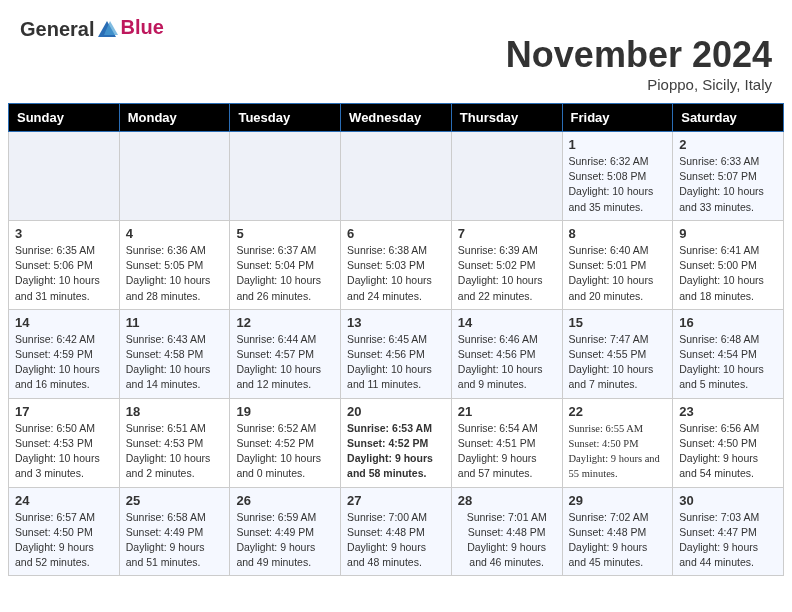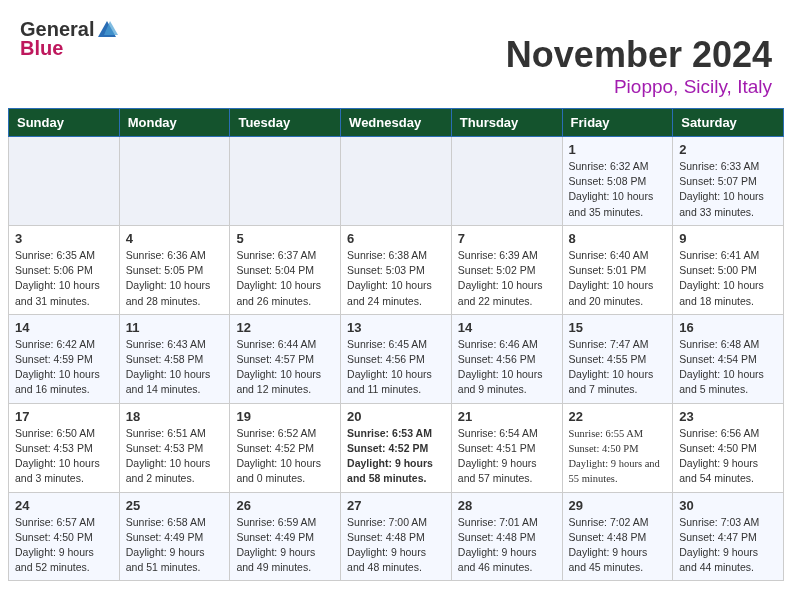--- a/index.html
+++ b/index.html
@@ -10,22 +10,22 @@
       min-height: 612px;
     }
     .header {
       display: flex;
       justify-content: space-between;
       align-items: flex-start;
       padding: 18px 20px 10px 20px;
     }
     .logo {
       display: flex;
-      flex-direction: column;
-      align-items: flex-start;
+      flex-direction: row;
+      align-items: center;
     }
     .logo-text {
       display: flex;
       align-items: center;
     }
     .logo-general {
       font-size: 20px;
       font-weight: bold;
       color: #333;
     }
@@ -37,32 +37,32 @@
     .title-area {
       text-align: right;
       margin-top: 16px;
     }
     .month-title {
       font-size: 36px;
       font-weight: bold;
       color: #333;
     }
     .location {
-      font-size: 19px;
-      color: #a21caf;
+      font-size: 15px;
+      color: #404040;
     }
     .calendar-wrapper {
       padding: 0 8px 8px 8px;
     }
     table {
       width: 100%;
       border-collapse: collapse;
     }
     th {
-      background-color: #14532d;
+      background-color: #000000;
       color: white;
       text-align: left;
       padding: 6px 8px;
       font-size: 13px;
       border: 1px solid #2a6db5;
     }
     td {
       vertical-align: top;
       border: 1px solid #ccc;
       padding: 5px 6px;
@@ -295,21 +295,21 @@
 Daylight: 9 hours and 49 minutes.</div>
           </td>
           <td>
             <span class="day-num">27</span>
             <div class="day-info" style="white-space: pre-line;">Sunrise: 7:00 AM
 Sunset: 4:48 PM
 Daylight: 9 hours and 48 minutes.</div>
           </td>
           <td>
             <span class="day-num">28</span>
-            <div class="day-info" style="white-space: pre-line;">Sunrise: 7:01 AM
+            <div class="day-info" style="white-space: pre-line; text-align: center;">Sunrise: 7:01 AM
 Sunset: 4:48 PM
 Daylight: 9 hours and 46 minutes.</div>
           </td>
           <td>
             <span class="day-num">29</span>
             <div class="day-info" style="white-space: pre-line;">Sunrise: 7:02 AM
 Sunset: 4:48 PM
 Daylight: 9 hours and 45 minutes.</div>
           </td>
           <td>

